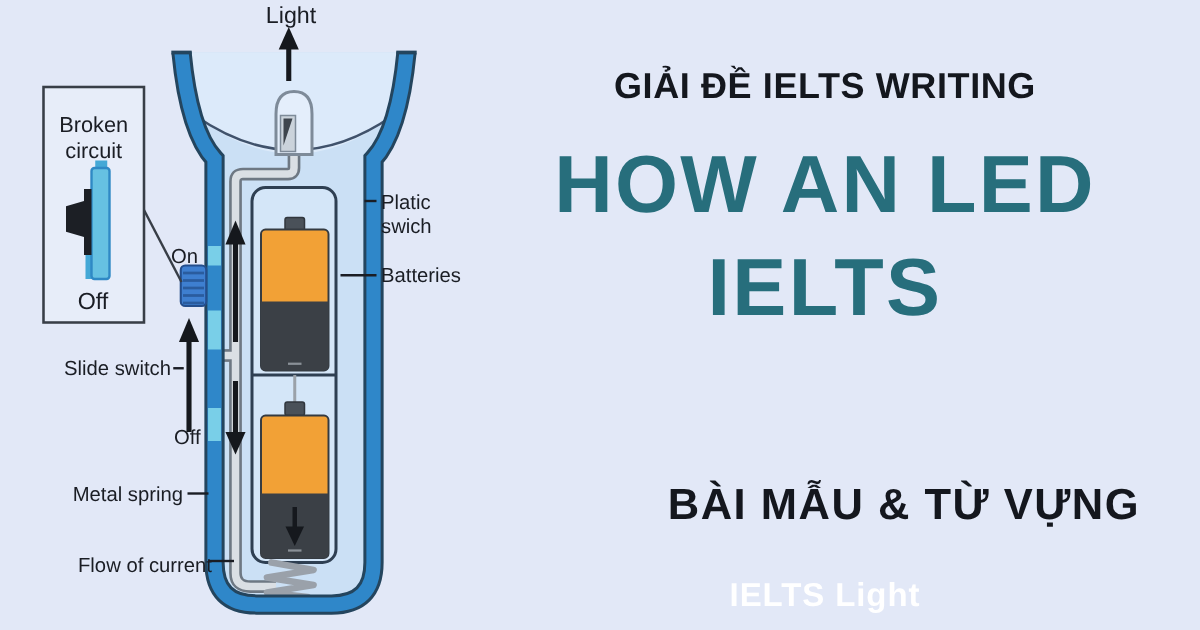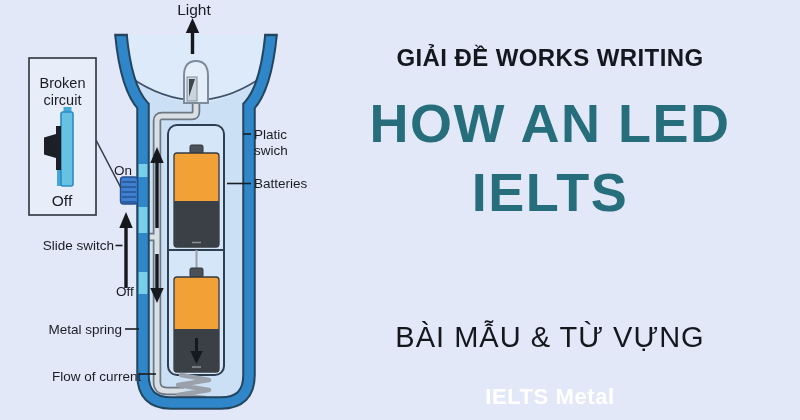--- a/index.html
+++ b/index.html
@@ -8,22 +8,22 @@
   .diagram-svg{position:absolute;left:0;top:0;}
   .diagram-svg text{font-family:"Liberation Sans","DejaVu Sans",sans-serif;fill:#1A1D24;}
   .lbl{font-size:13.5px;}
   .lbl-big{font-size:15.5px;}
   .lbl-med{font-size:14.5px;}
   .panel{position:absolute;left:340px;top:0;width:420px;height:420px;text-align:center;}
   .kicker{position:absolute;left:0;top:44px;width:100%;font-size:24px;font-weight:bold;
           color:#14171E;letter-spacing:0.4px;}
   .title{position:absolute;left:0;top:89px;width:100%;font-size:54px;line-height:69px;
          font-weight:bold;color:#276E7C;letter-spacing:1.5px;}
-  .subtitle{position:absolute;left:0;top:321px;width:100%;font-size:29px;font-weight:400;
-            color:#14171E;letter-spacing:1px;}
+  .subtitle{position:absolute;left:0;top:321px;width:100%;font-size:29px;font-weight:700;
+            color:#14171E;letter-spacing:1px;text-align:right;}
   .logo{position:absolute;left:0;top:384px;width:100%;font-size:22px;font-weight:bold;
         color:#FFFFFF;letter-spacing:0.6px;}
 </style>
 </head>
 <body>
 
 <div class="canvas">
 
   <svg class="diagram-svg" width="360" height="420" viewBox="0 0 360 420">
 
@@ -141,22 +141,22 @@
       <text class="lbl" text-anchor="start" x="254" y="139">Platic</text>
       <text class="lbl" text-anchor="start" x="254" y="155">swich</text>
       <line x1="243" y1="134" x2="251" y2="134" stroke="#1A1D24" stroke-width="1.6"></line>
 
       <text class="lbl" text-anchor="start" x="254" y="188">Batteries</text>
       <line x1="227" y1="183.5" x2="251" y2="183.5" stroke="#1A1D24" stroke-width="1.6"></line>
     </g>
   </svg>
 
   <div class="panel">
-    <div class="kicker">GIẢI ĐỀ WORKS WRITING</div>
+    <div class="kicker">GIẢI ĐỀ IELTS WRITING</div>
     <div class="title">
       <div>HOW AN LED</div>
       <div>IELTS</div>
     </div>
     <div class="subtitle">BÀI MẪU &amp; TỪ VỰNG</div>
-    <div class="logo">IELTS Metal</div>
+    <div class="logo">IELTS Light</div>
   </div>
 
 </div>
 
 </body></html>

